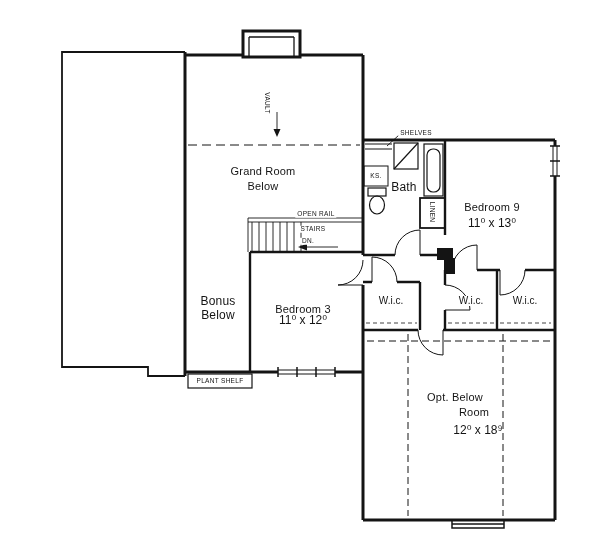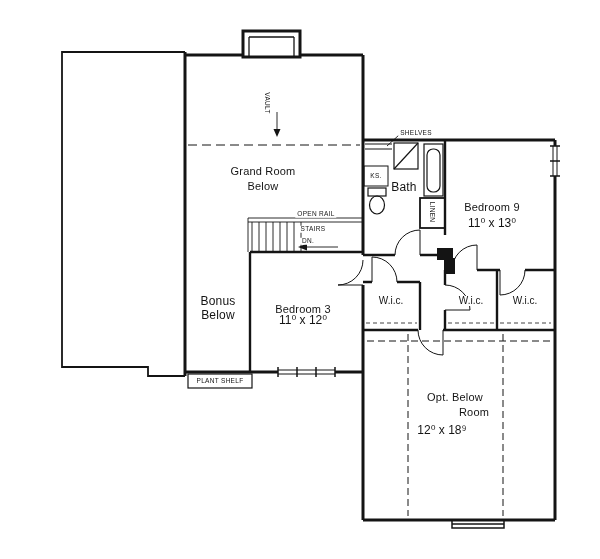--- a/index.html
+++ b/index.html
@@ -179,15 +179,15 @@
   <div class="lbl f9" style="left:303px;top:320px;">11⁰ x 12⁰</div>
 
   <div class="lbl f8 bg" style="left:391px;top:301px;">W.i.c.</div>
   <div class="lbl f8 bg" style="left:471px;top:301px;">W.i.c.</div>
   <div class="lbl f8 bg" style="left:525px;top:301px;">W.i.c.</div>
 
   <div class="lbl f6" style="left:220px;top:381px;">PLANT SHELF</div>
 
   <div class="lbl f11" style="left:455px;top:397px;">Opt. Below</div>
   <div class="lbl f11" style="left:474px;top:412px;">Room</div>
-  <div class="lbl f9" style="left:442px;top:430px;text-align:right;">12⁰ x 18⁹</div>
+  <div class="lbl f9" style="left:478px;top:430px;text-align:right;">12⁰ x 18⁹</div>
 
 </div>
 
 </body></html>

